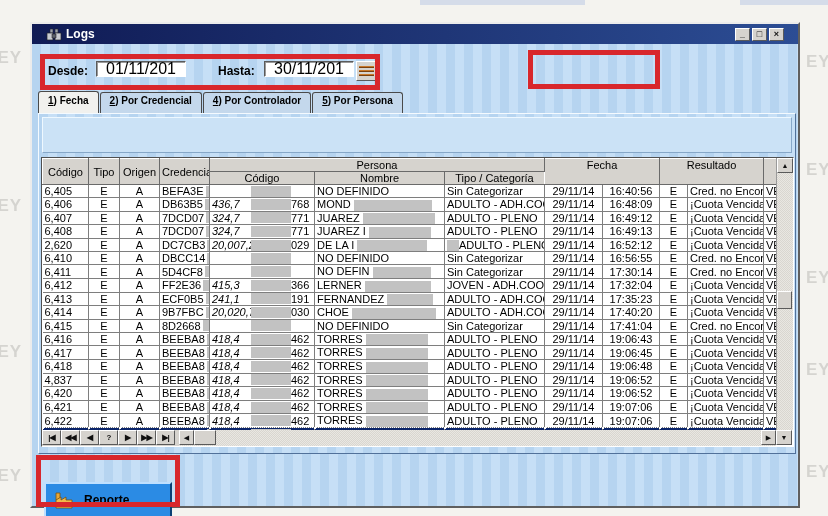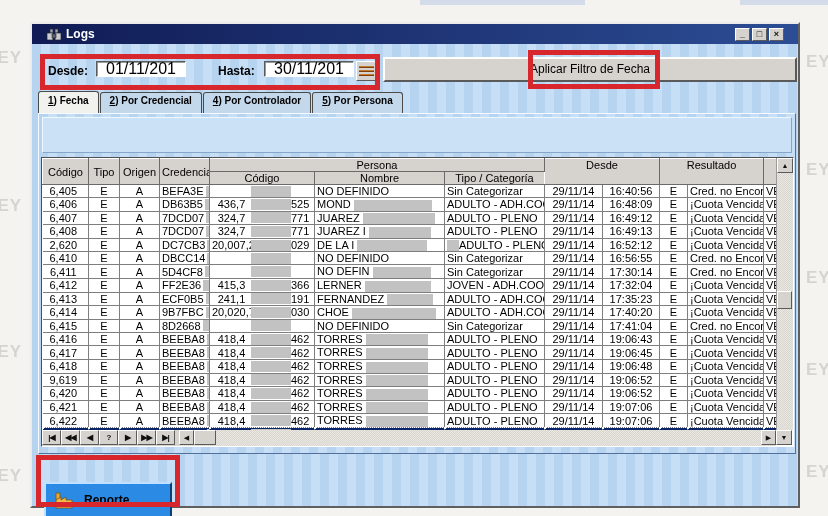--- a/index.html
+++ b/index.html
@@ -70,28 +70,28 @@
               background:#fff; }
   table { border-collapse:collapse; table-layout:fixed; width:735px; background:#fff; }
   th { background:#d6d3ce; border:1px solid; border-color:#fff #6a6a6a #6a6a6a #fff;
        font-size:11px; font-weight:normal; color:#000; height:13px; overflow:hidden;
        white-space:nowrap; padding:0 2px; }
   th.vtop { vertical-align:top; }
   td { border-right:1px solid #7e7e7e; border-bottom:1px solid #7e7e7e; height:13px;
        font-size:11px; line-height:12px; padding:0 2px; overflow:hidden; white-space:nowrap;
        color:#000; }
   tr.sel td { background:#0a246a; color:#fff; outline:1px dotted #fff; outline-offset:-1px; }
-  td.num { text-align:center; padding-right:6px; }
+  td.num { text-align:left; padding-right:6px; }
   td.ctr { text-align:center; }
   .redact { display:inline-block; background:#c2c2c2; height:11px; vertical-align:middle; }
   td.cred { }
   .credwrap { display:flex; align-items:center; }
   .credwrap .redfill { flex:1; min-width:8px; margin-left:2px; }
   .pcwrap { display:flex; align-items:center; }
-  .pcpre { flex:1; text-align:center; overflow:hidden; }
+  .pcpre { flex:1; text-align:left; overflow:hidden;font-style:italic; }
   .pcbar { width:40px; background:#c2c2c2; height:11px; flex:none; }
   .pcsuf { width:21px; text-align:left; flex:none; }
 
   
   .vscroll { display:flex; flex-direction:column; background:#dddad4; border-left:1px solid #9a9a9a; }
   .sbtn { width:16px; height:15px; background:#d6d3ce; border:1px solid;
           border-color:#fff #5a5a5a #5a5a5a #fff; font-size:7px; text-align:center;
           line-height:13px; color:#111; flex:none; }
   .vtrack { flex:1; position:relative;
             background:repeating-conic-gradient(#e9e7e2 0 25%,#d9d6d0 0 50%) 0 0/2px 2px; }
@@ -151,21 +151,20 @@
 
   <span class="flabel" id="desde-label">Desde:</span>
   <input class="finput" id="desde-input" value="01/11/2014" style="">
   <span class="flabel" id="hasta-label">Hasta:</span>
   <input class="finput" id="hasta-input" value="30/11/2014" style="">
   <span id="cal-btn">
       <i></i>
       <i></i>
       <i></i>
     </span>
-  <div id="apply-btn">Aplicar Filtro de Fecha</div>
 
   <div class="redrect" id="red1"></div>
   <div class="redrect" id="red2"></div>
   <div class="redrect" id="red3"></div>
 
   <div class="tabbar" id="tabbar">
       <div class="tab active"><u>1</u>) Fecha</div>
       <div class="tab"><u>2</u>) Por Credencial</div>
       <div class="tab"><u>4</u>) Por Controlador</div>
       <div class="tab"><u>5</u>) Por Persona</div>
@@ -191,21 +190,21 @@
               <col style="width:76px">
               <col style="width:14px">
           </colgroup>
           <thead>
             <tr>
               <th rowspan="2">Código</th>
               <th rowspan="2">Tipo</th>
               <th rowspan="2">Origen</th>
               <th rowspan="2">Credencial</th>
               <th colspan="3">Persona</th>
-              <th colspan="2" rowspan="2" class="vtop">Desde</th>
+              <th colspan="2" rowspan="2" class="vtop">Fecha</th>
               <th colspan="2" rowspan="2" class="vtop">Resultado</th>
               <th rowspan="2"></th>
             </tr>
             <tr>
               <th>Código</th>
               <th>Nombre</th>
               <th>Tipo / Categoría</th>
             </tr>
           </thead>
           <tbody id="grid-body">
@@ -241,21 +240,21 @@
                 <td class="cred">
                   <span class="credwrap">
                     <span>DB63B5</span>
                     <span class="redact redfill" style="width: 10px;"></span>
                   </span>
                 </td>
                 <td>
                   <span class="pcwrap">
                     <span class="pcpre">436,7</span>
                     <span class="pcbar"></span>
-                    <span class="pcsuf">525</span>
+                    <span class="pcsuf">768</span>
                   </span>
                 </td>
                 <td>MOND <span class="redact" style="width: 78px;"></span></td>
                 <td>ADULTO - ADH.COO</td>
                 <td class="ctr">29/11/14</td>
                 <td class="ctr">16:48:09</td>
                 <td class="ctr">E</td>
                 <td>¡Cuota Vencida!</td>
                 <td>VE</td>
               </tr>
@@ -553,21 +552,21 @@
                 </td>
                 <td>TORRES <span class="redact" style="width: 62px;"></span></td>
                 <td>ADULTO - PLENO</td>
                 <td class="ctr">29/11/14</td>
                 <td class="ctr">19:06:48</td>
                 <td class="ctr">E</td>
                 <td>¡Cuota Vencida!</td>
                 <td>VE</td>
               </tr>
               <tr>
-                <td class="num">9,619</td>
+                <td class="num">4,837</td>
                 <td class="ctr">E</td>
                 <td class="ctr">A</td>
                 <td class="cred">
                   <span class="credwrap">
                     <span>BEEBA8</span>
                     <span class="redact redfill" style="width: 10px;"></span>
                   </span>
                 </td>
                 <td>
                   <span class="pcwrap">

